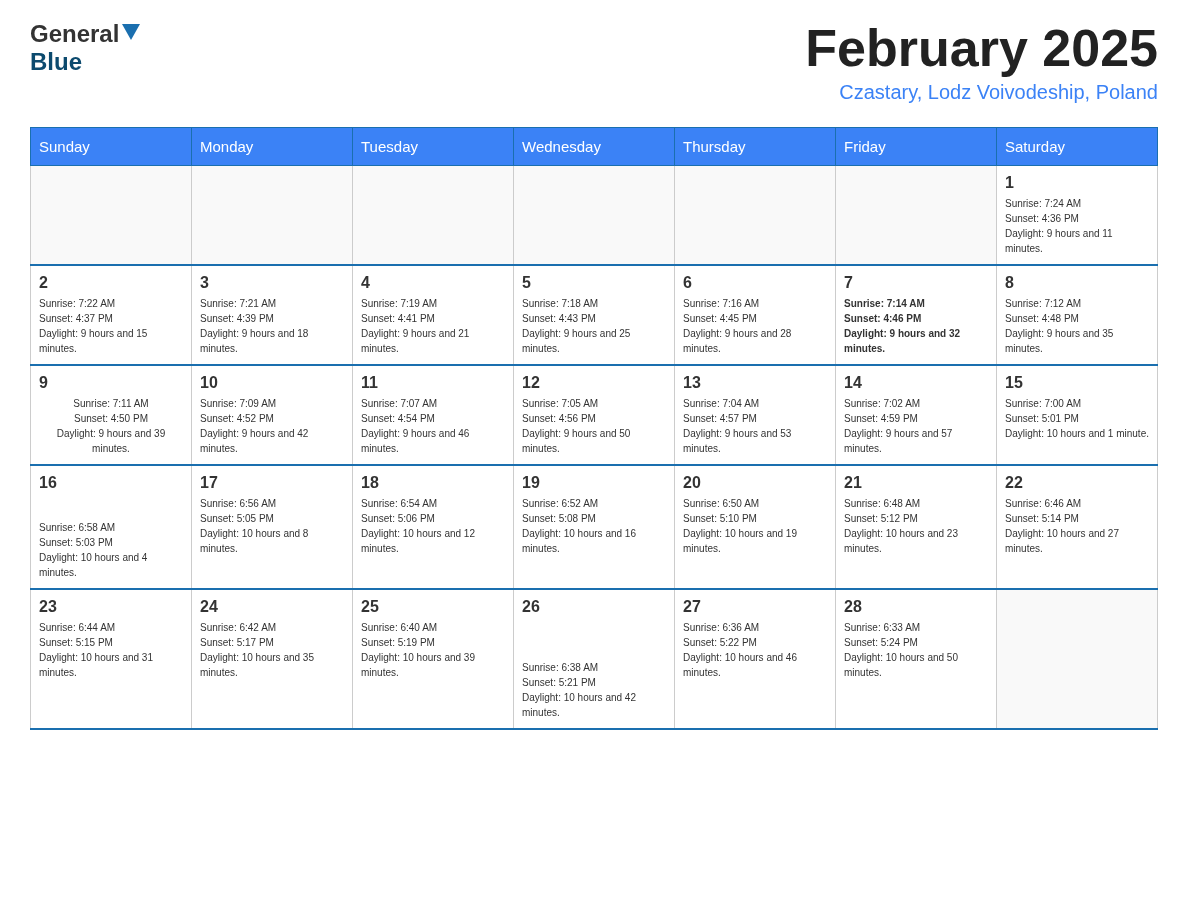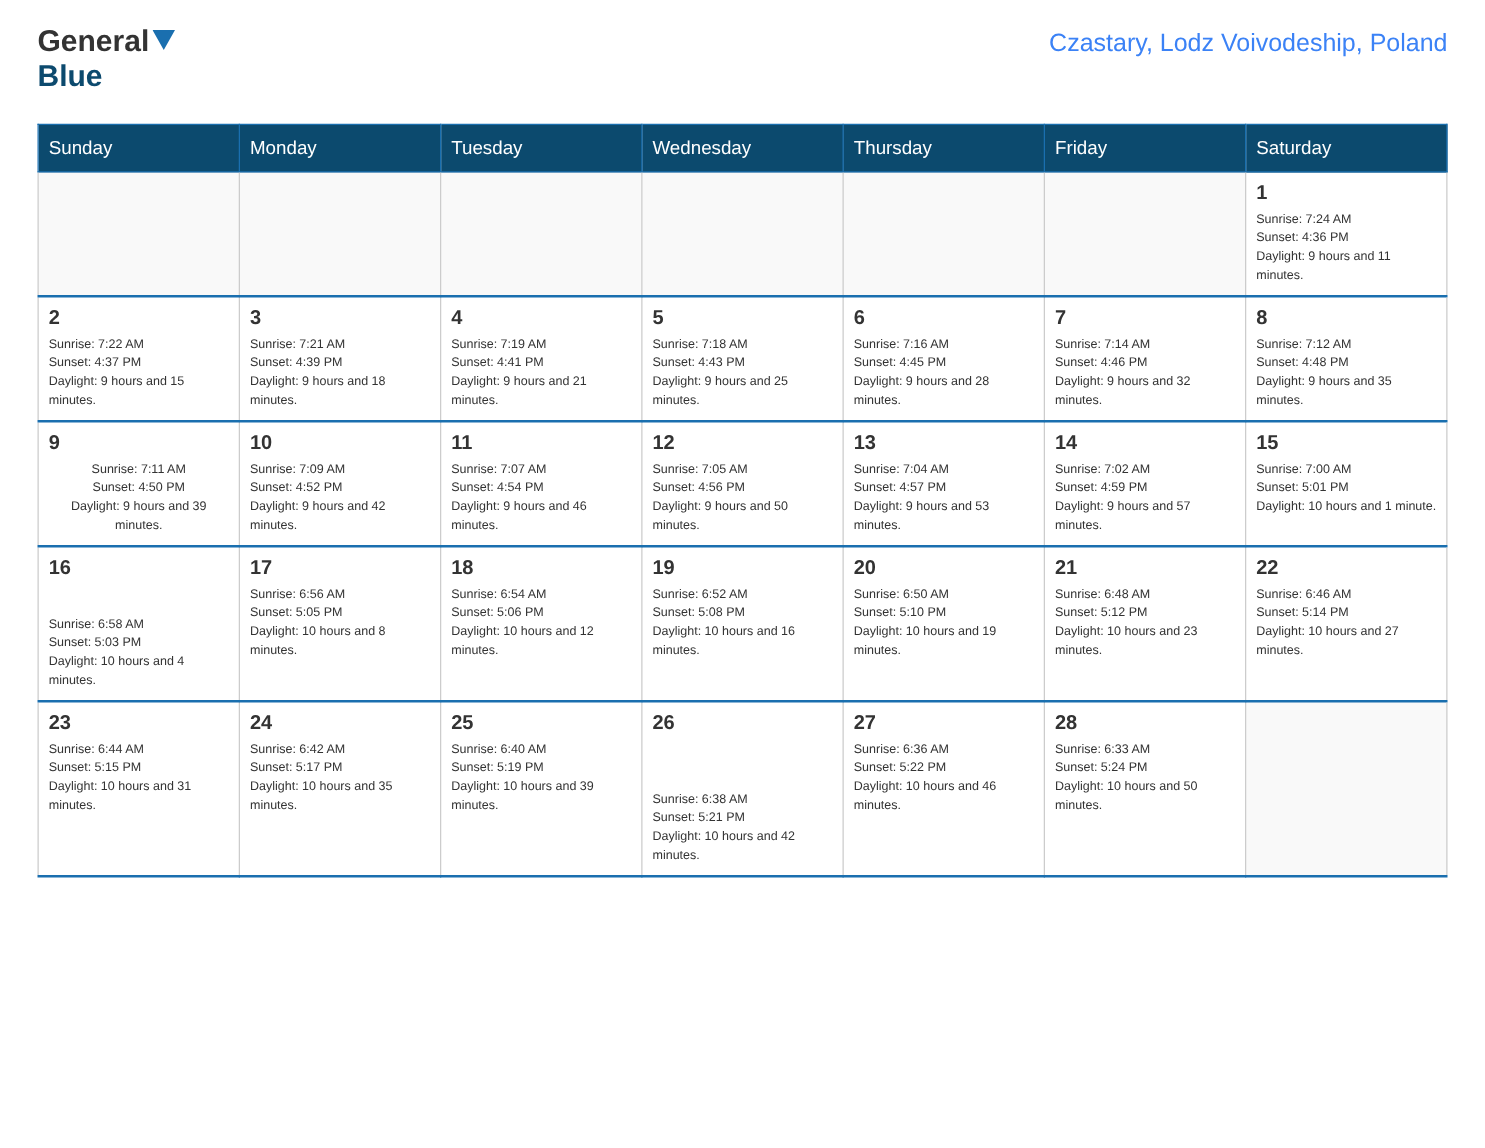--- a/index.html
+++ b/index.html
@@ -37,21 +37,21 @@
       font-size: 20px;
       color: #3b82f6;
       margin-top: 4px;
     }
     .calendar {
       width: 100%;
       border-collapse: collapse;
       margin-top: 10px;
     }
     .calendar thead th {
-      background-color: #0c4a6e;
+      background-color: #3b82f6;
       color: #fff;
       padding: 10px 8px;
       font-size: 15px;
       font-weight: normal;
       text-align: left;
       border: 1px solid #1a6faf;
     }
     .calendar tbody td {
       vertical-align: top;
       border: 1px solid #ccc;
@@ -93,20 +93,21 @@
         <svg width="18" height="16" viewBox="0 0 18 16">
           <polygon points="0,0 18,0 9,16" fill="#1a6faf"></polygon>
         </svg>
       </span>
     </div>
     <div>
       <span style="font-size:24px;font-weight:bold;color:#0c4a6e;">Blue</span>
     </div>
   </div>
   <div class="title-area">
+    <div class="month-title">February 2025</div>
     <div class="subtitle">Czastary, Lodz Voivodeship, Poland</div>
   </div>
 </div>
 
 <table class="calendar">
   <thead>
     <tr>
     <th>Sunday</th>
         <th>Monday</th>
         <th>Tuesday</th>
@@ -157,21 +158,21 @@
 Daylight: 9 hours and 25 minutes.</div>
         </td>
         <td>
           <span class="day-number">6</span>
           <div class="day-info" style="white-space: pre-line;">Sunrise: 7:16 AM
 Sunset: 4:45 PM
 Daylight: 9 hours and 28 minutes.</div>
         </td>
         <td>
           <span class="day-number">7</span>
-          <div class="day-info" style="white-space: pre-line;">Sunrise: 7:14 AM
+          <div class="day-info" style="white-space: pre-line; font-weight: bold;">Sunrise: 7:14 AM
 Sunset: 4:46 PM
 Daylight: 9 hours and 32 minutes.</div>
         </td>
         <td>
           <span class="day-number">8</span>
           <div class="day-info" style="white-space: pre-line;">Sunrise: 7:12 AM
 Sunset: 4:48 PM
 Daylight: 9 hours and 35 minutes.</div>
         </td>
       </tr>

